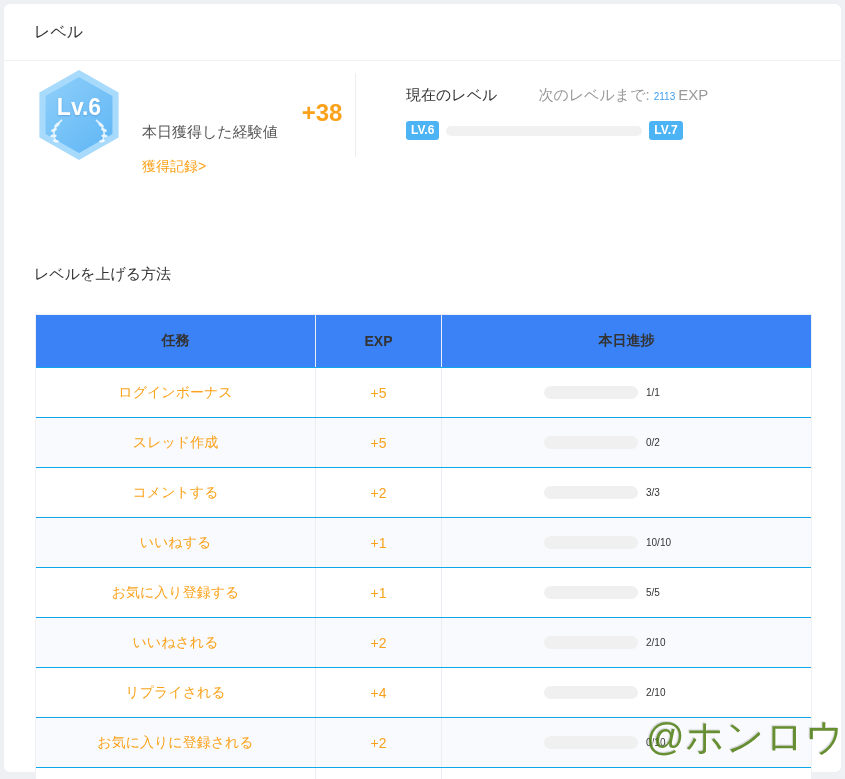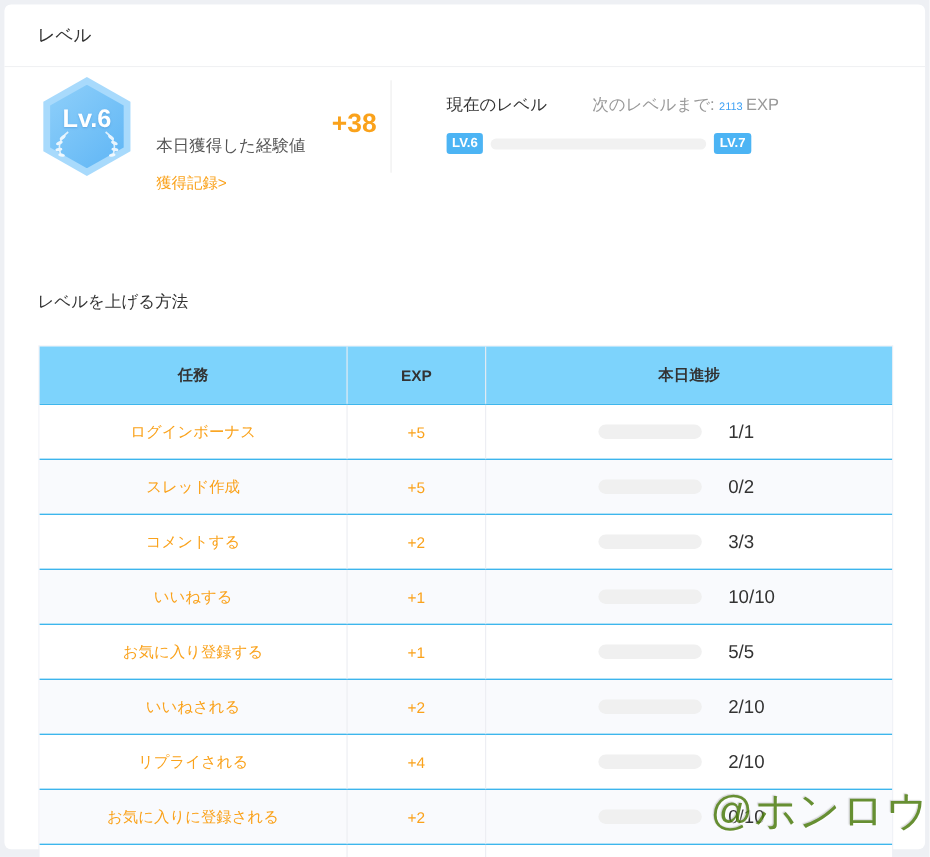--- a/index.html
+++ b/index.html
@@ -75,35 +75,35 @@
     height:10px;min-width:13px;background:var(--progress-yellow);border-radius:5px;
   }
   
   .section-title{margin:53px 0 0 30px;font-size:15px;color:#333;}
   
   .task-table{
     margin:30px 0 0 31px;width:777px;
     border:1px solid #eef0f6;border-bottom:1px solid #ebedf2;
   }
   .t-row{display:flex;height:50px;border-top:1px solid #0ea5e9;background:#fff;}
-  .t-row.head{height:52px;background:#7dd3fc;border-top:none;}
+  .t-row.head{height:52px;background:#3b82f6;border-top:none;}
   .t-row.alt{background:#f9fafd;}
   .t-cell{display:flex;align-items:center;justify-content:center;height:100%;}
   .c1{width:280px;border-right:1px solid #ebedf2;}
   .c2{width:126px;border-right:1px solid #ebedf2;}
   .c3{width:369px;justify-content:flex-start;padding-left:102px;}
   .head .t-cell{font-size:14px;font-weight:bold;color:#333;justify-content:center;padding-left:0;}
   .head .c3{justify-content:center;}
   .task-name,.task-exp{font-size:14px;color:var(--accent-orange);}
   .task-name{cursor:pointer;}
   .row-track{
     width:94px;height:13px;background:var(--track-gray);border-radius:7px;overflow:hidden;
   }
   .row-fill{height:13px;background:var(--progress-yellow);border-radius:7px;min-width:13px;}
-  .progress-label{font-size:17px;color:#333;margin-left:24px;}
+  .progress-label{font-size:10px;color:#333;margin-left:8px;}
   
   .watermark{
     position:absolute;left:646px;top:712px;z-index:5;
     font-size:38px;color:#4d7c0f;opacity:.85;letter-spacing:1px;
     text-shadow:1px 1px 1px rgba(255,255,255,.9),-1px -1px 1px rgba(120,120,120,.35);
     white-space:nowrap;pointer-events:none;
   }
 </style>
 </head>
 <body>

